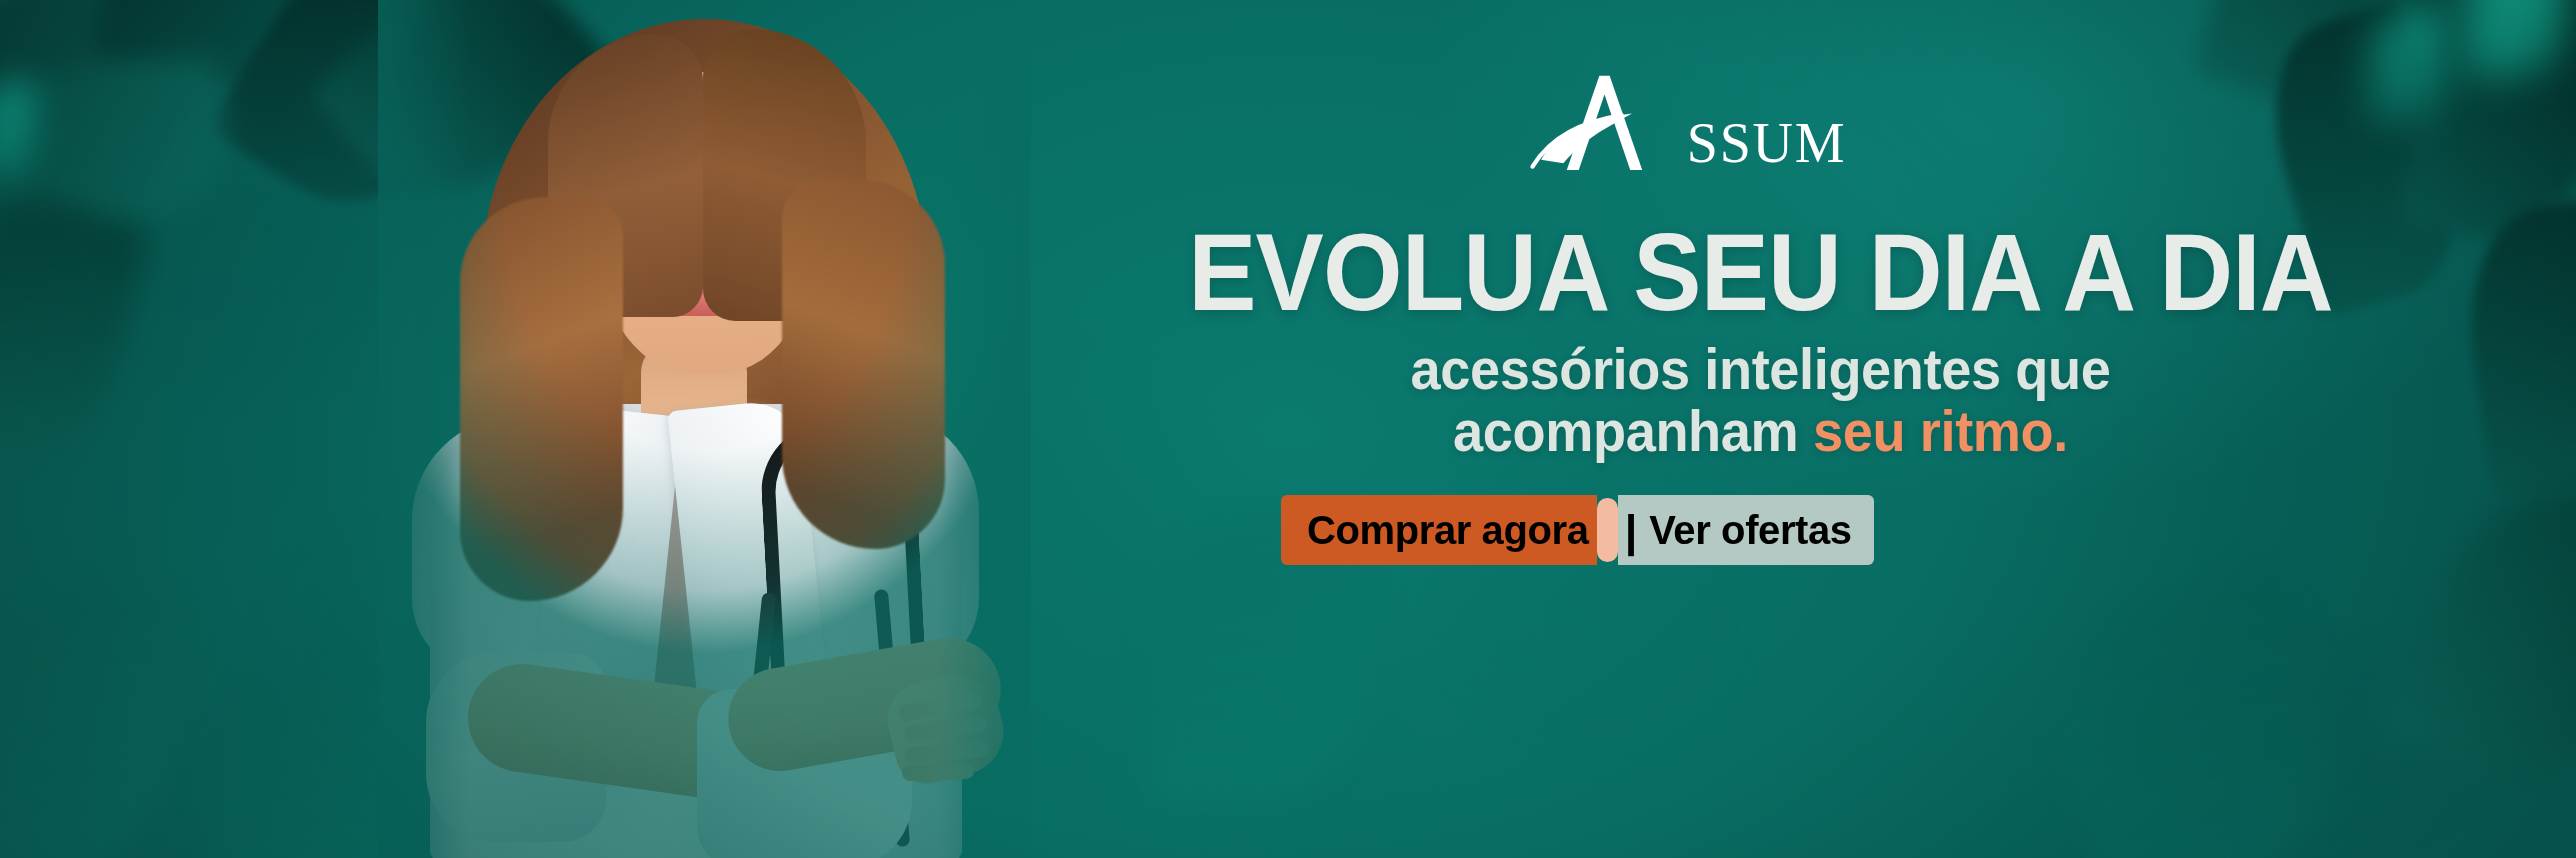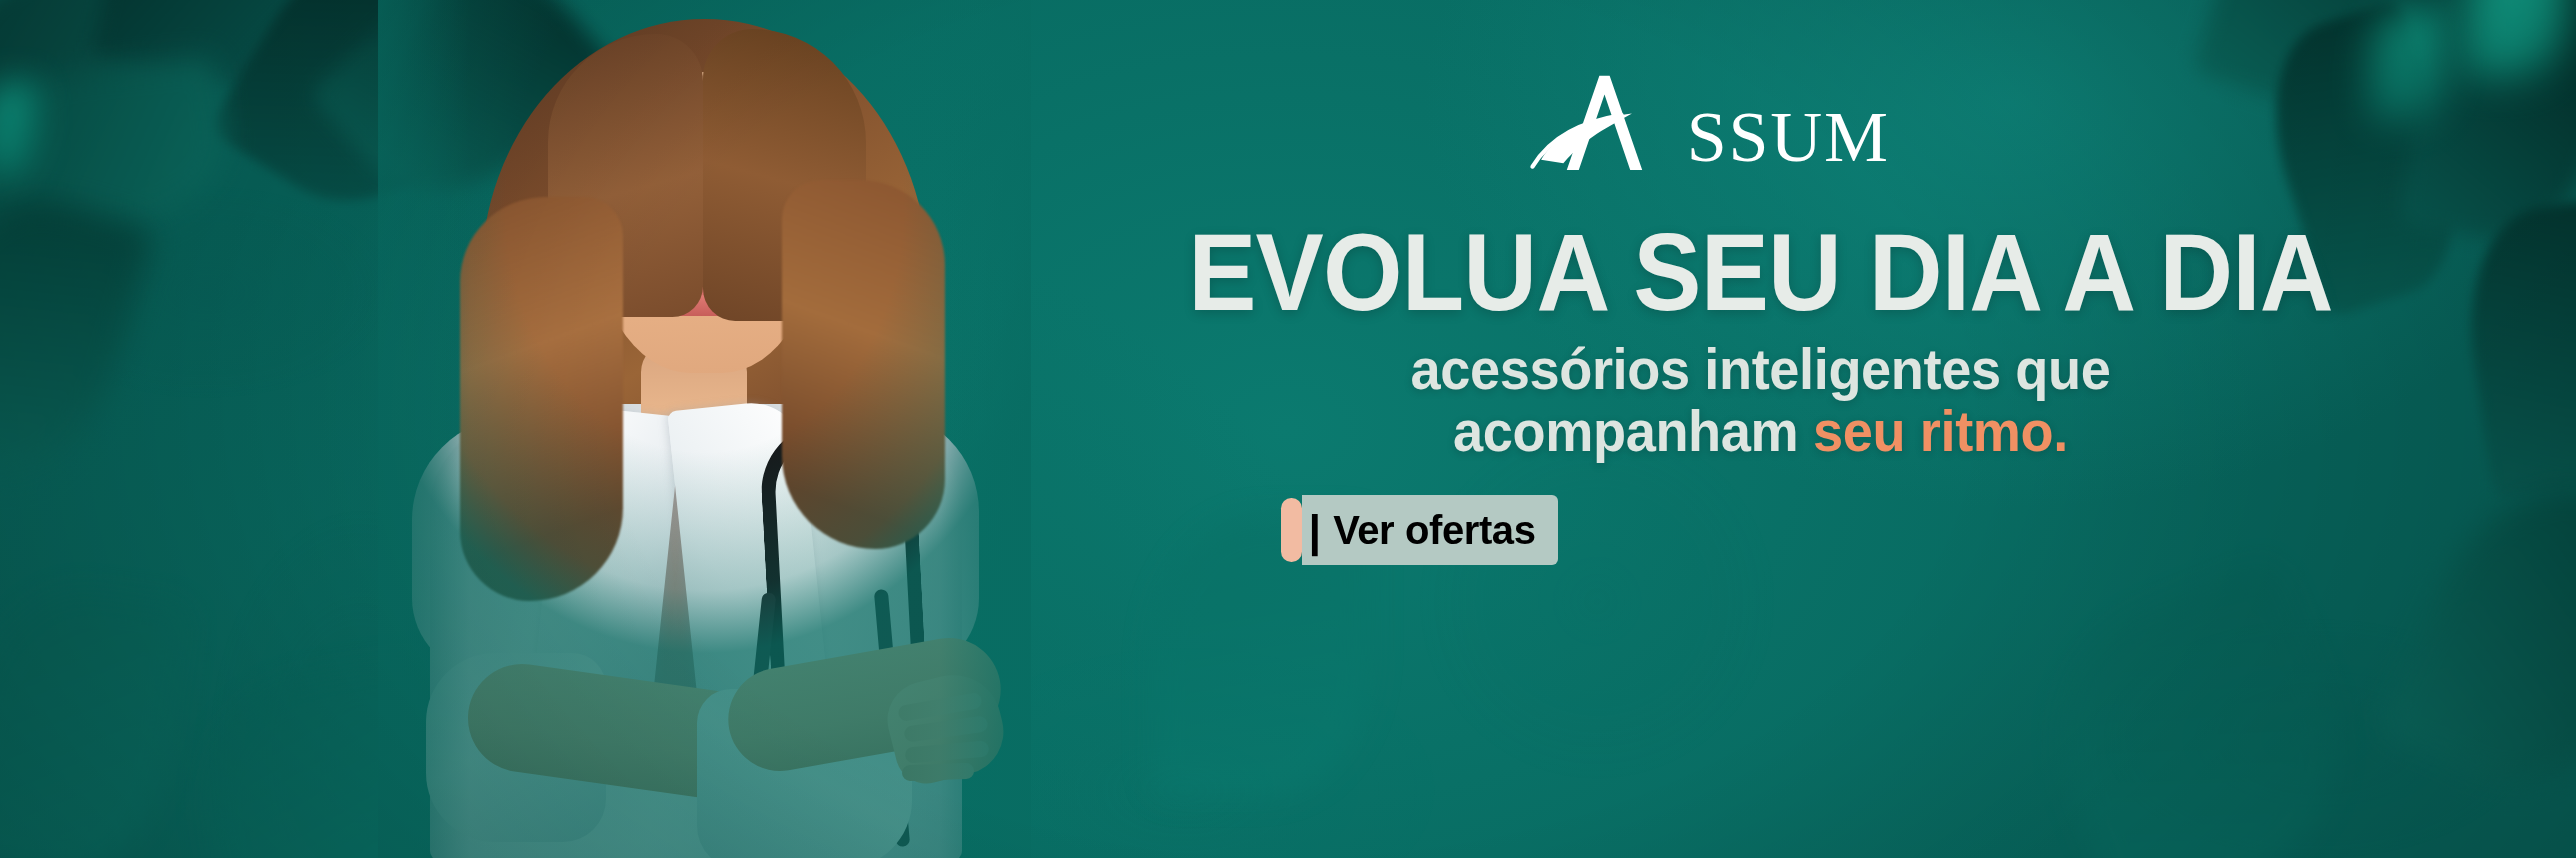--- a/index.html
+++ b/index.html
@@ -309,21 +309,21 @@
     position: absolute;
     left: 464px;
     top: 76px;
     height: 94px;
     display: flex;
     align-items: flex-end;
   }
   .logo svg { display: block; }
   .logo-word {
     color: #ffffff;
-    font-size: 72px;
+    font-size: 56px;
     letter-spacing: 1.7px;
     font-family: "Liberation Serif", serif;
     font-weight: 400;
     line-height: .92;
     margin-left: -5.2px;
   }
 
   .headline {
     position: absolute;
     left: 0;
@@ -501,20 +501,21 @@
     <div class="headline">EVOLUA SEU DIA A DIA</div>
 
     <div class="subhead">
       <span class="line1">acessórios inteligentes que</span>
       <span class="line2">
         <span>acompanham </span><span class="accent">seu ritmo.</span>
       </span>
     </div>
 
     <div class="cta-row">
+      <div class="btn btn-primary">Comprar agora</div>
       <div class="btn-gap"></div>
       <div class="sep-wrap">
         <span class="sep">|</span>
       </div>
       <div class="btn btn-secondary">Ver ofertas</div>
     </div>
 
   </div>
 </div>
 

